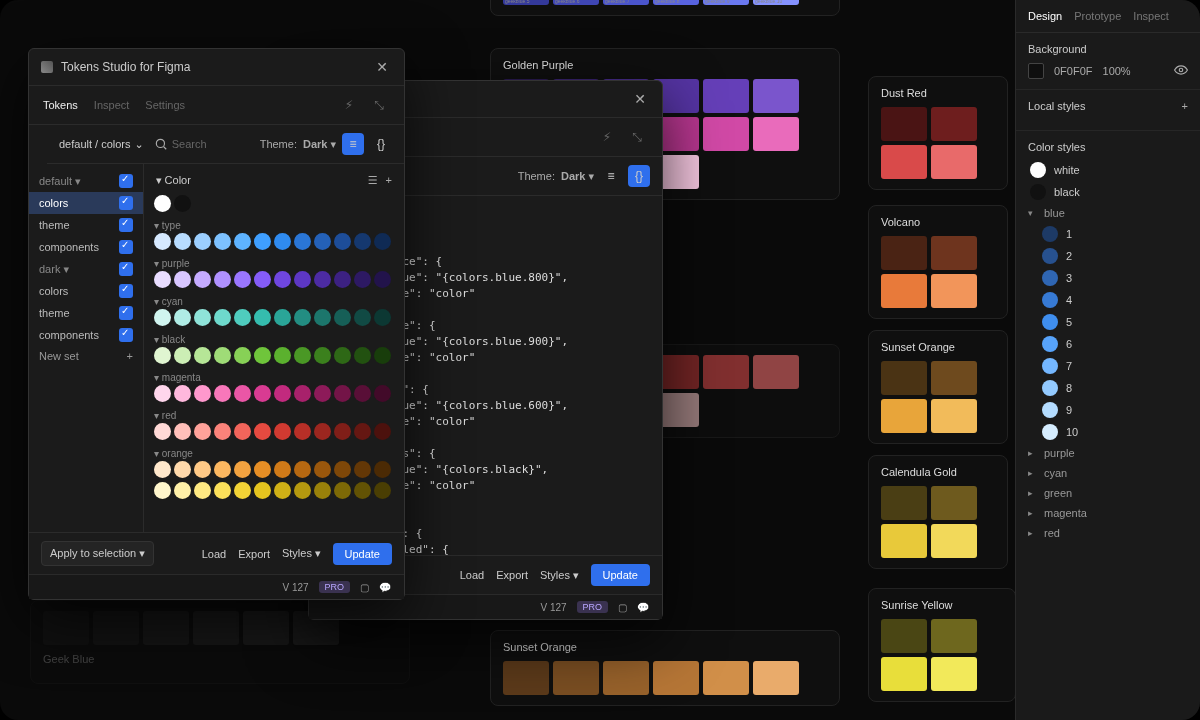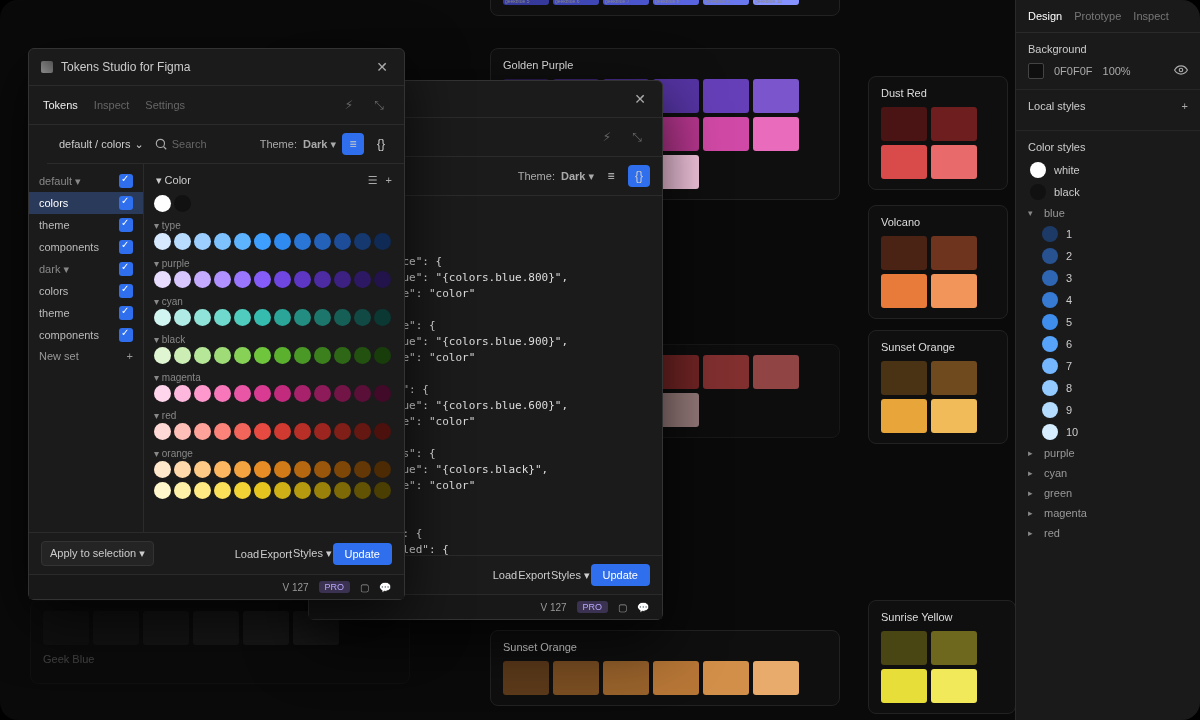--- a/index.html
+++ b/index.html
@@ -52,21 +52,21 @@
   .setrow.sel { background:#2a3a5a; color:#fff;}
   .chk { width:14px; height:14px; background:#2f6fed; border-radius:3px; position:relative;}
   .chk::after { content:"✓"; color:#fff; font-size:10px; position:absolute; left:2px; top:-1px;}
   .setrow.add { color:#999; justify-content:space-between;}
   .tokens { flex:1; overflow:auto; padding:8px 10px;}
   .tokhead { display:flex; justify-content:space-between; align-items:center; font-size:11px; color:#ccc; padding:2px 2px 8px;}
   .tokhead .acts { display:flex; gap:8px; color:#aaa;}
   .cgroup { font-size:10px; color:#888; padding:4px 0 2px; display:flex; gap:3px; align-items:center;}
   .dots { display:flex; gap:3px; flex-wrap:wrap; padding-bottom:4px;}
   .d { width:17px; height:17px; border-radius:50%;}
-  .footer { border-top:1px solid #2b2b2b; padding:8px 12px; display:flex; gap:1px; font-size:11px; align-items:center;}
+  .footer { border-top:1px solid #2b2b2b; padding:8px 12px; display:flex; gap:12px; font-size:11px; align-items:center;}
   .applybtn { background:#242424; border:1px solid #333; padding:5px 8px; border-radius:4px; color:#ccc; cursor:pointer;}
   .textlink { color:#ccc; cursor:pointer;}
   .updatebtn { background:#2f6fed; padding:5px 12px; border-radius:4px; color:#fff; cursor:pointer;}
   .versionbar { background:#181818; padding:6px 12px; display:flex; justify-content:flex-end; gap:10px; font-size:10px; color:#999; align-items:center; border-top:1px solid #2a2a2a;}
   .pro { background:#3a3250; color:#b9a7ff; padding:1px 6px; border-radius:3px; font-size:9px;}
   .code { flex:1; font-family:ui-monospace,Menlo,monospace; font-size:11px; line-height:16px; color:#ddd; padding:10px 14px; overflow:hidden; white-space:pre;}
   svg.ic { width:14px; height:14px; stroke:#aaa; fill:none; stroke-width:2;}
 </style>
 </head>
 <body>
@@ -148,21 +148,32 @@
     <h4>Sunset Orange</h4>
     <div class="swatches">
         <div class="sw" style="background:#4a3314"></div>
         <div class="sw" style="background:#6e4a1e"></div>
       </div>
     <div class="swatches" style="margin-top:4px">
         <div class="sw" style="background:#e8a53a"></div>
         <div class="sw" style="background:#f2bb5a"></div>
       </div>
   </div>
-  <div class="board" style="left:868px; top:600px; width:148px;">
+  <div class="board" style="left:868px; top:455px; width:140px;">
+    <h4>Calendula Gold</h4>
+    <div class="swatches">
+        <div class="sw" style="background:#4a3e14"></div>
+        <div class="sw" style="background:#6e5a1e"></div>
+      </div>
+    <div class="swatches" style="margin-top:4px">
+        <div class="sw" style="background:#e8c93a"></div>
+        <div class="sw" style="background:#f2d95a"></div>
+      </div>
+  </div>
+  <div class="board" style="left:868px; top:588px; width:148px;">
     <h4>Sunrise Yellow</h4>
     <div class="swatches">
         <div class="sw" style="background:#4a4614"></div>
         <div class="sw" style="background:#6e671e"></div>
       </div>
     <div class="swatches" style="margin-top:4px">
         <div class="sw" style="background:#e8de3a"></div>
         <div class="sw" style="background:#f2e95a"></div>
       </div>
   </div>

